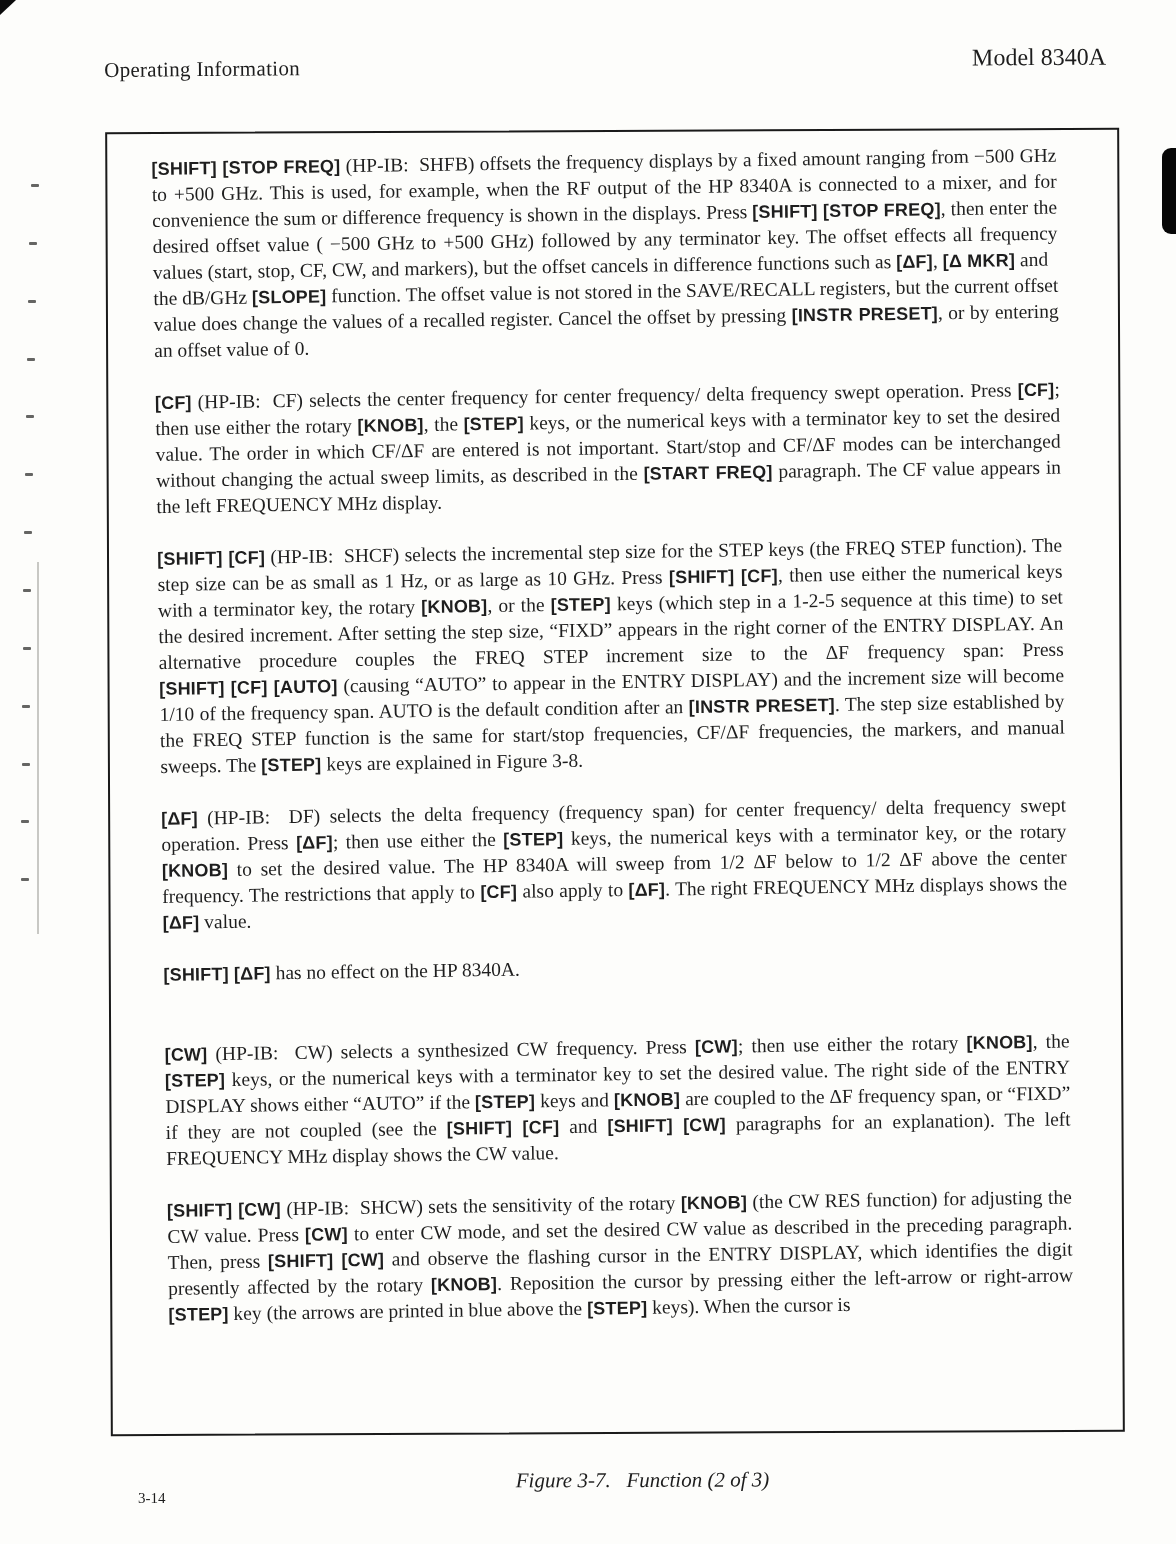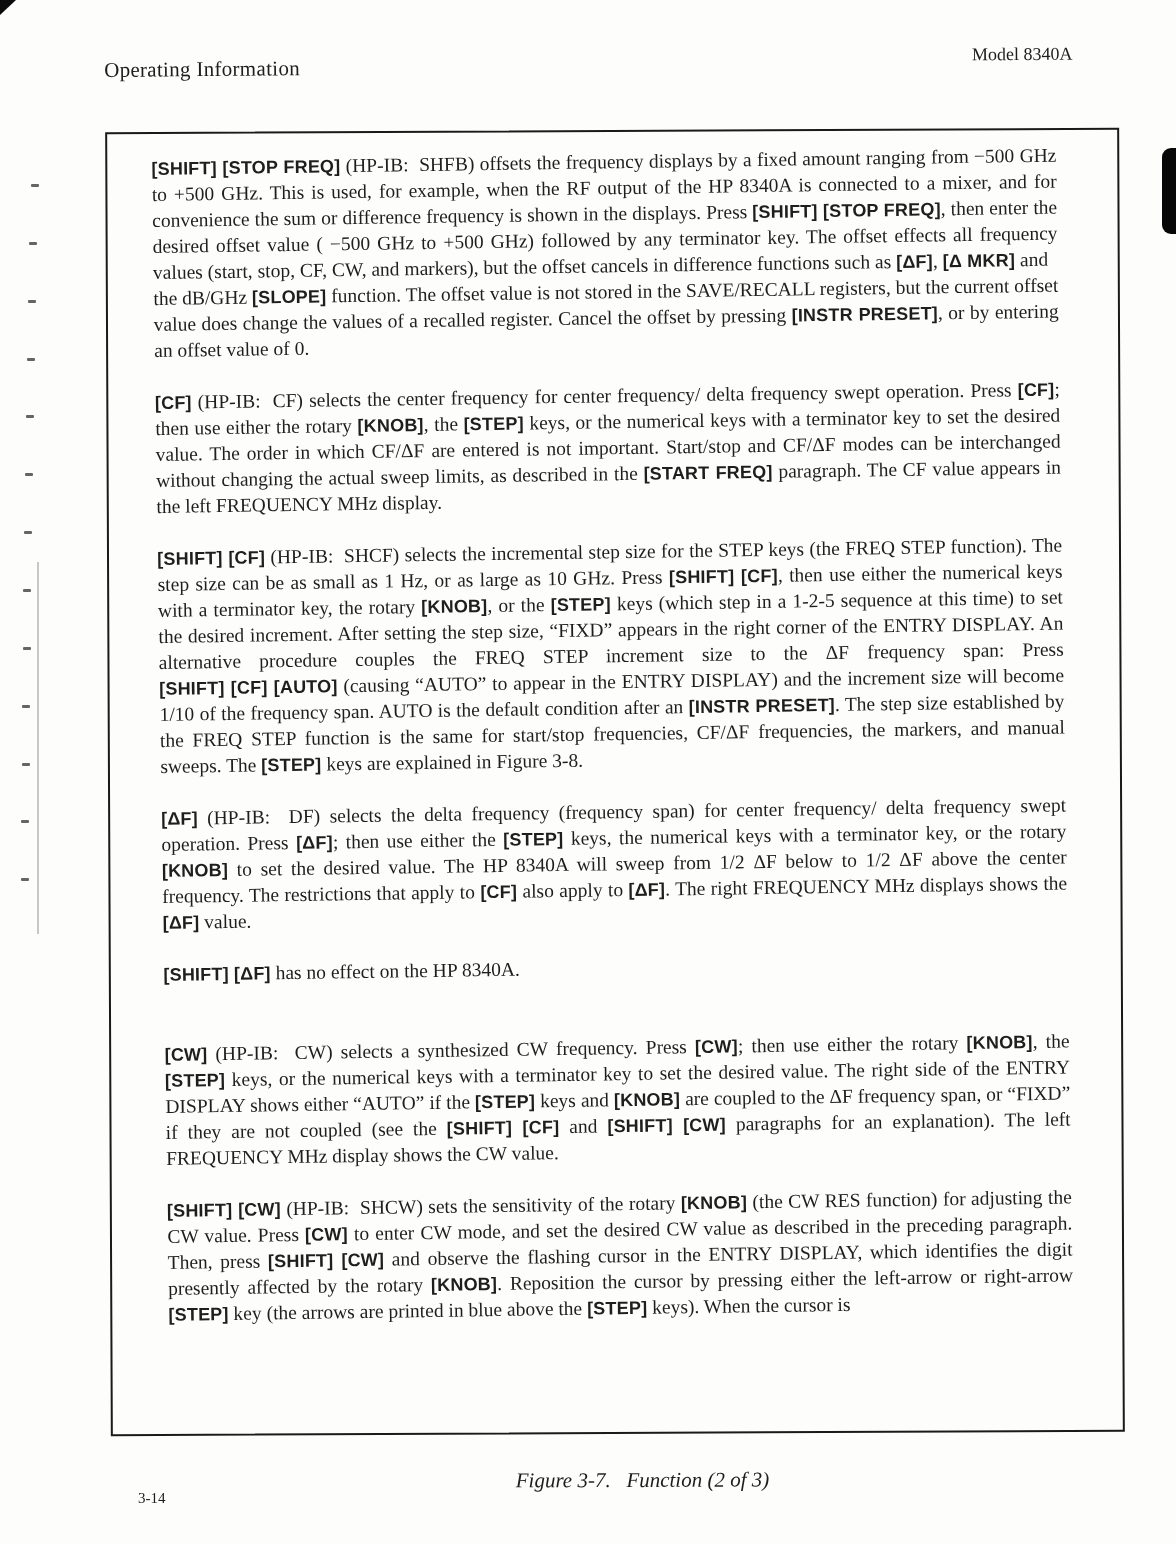--- a/index.html
+++ b/index.html
@@ -18,21 +18,21 @@
     position: absolute;
     left: 104px; top: 58px;
     font-size: 21px;
     letter-spacing: 0.3px;
     transform: rotate(-0.55deg);
     transform-origin: 0 0;
   }
   .header-right {
     position: absolute;
     left: 972px; top: 44px;
-    font-size: 18px;
+    font-size: 24px;
     transform: rotate(-0.4deg);
   }
 
   
   .figure-box {
     position: absolute;
     left: 108px; top: 130px;
     width: 1014px; height: 1304px;
     border: 2px solid #1a1a1a;
     transform: rotate(-0.25deg);

